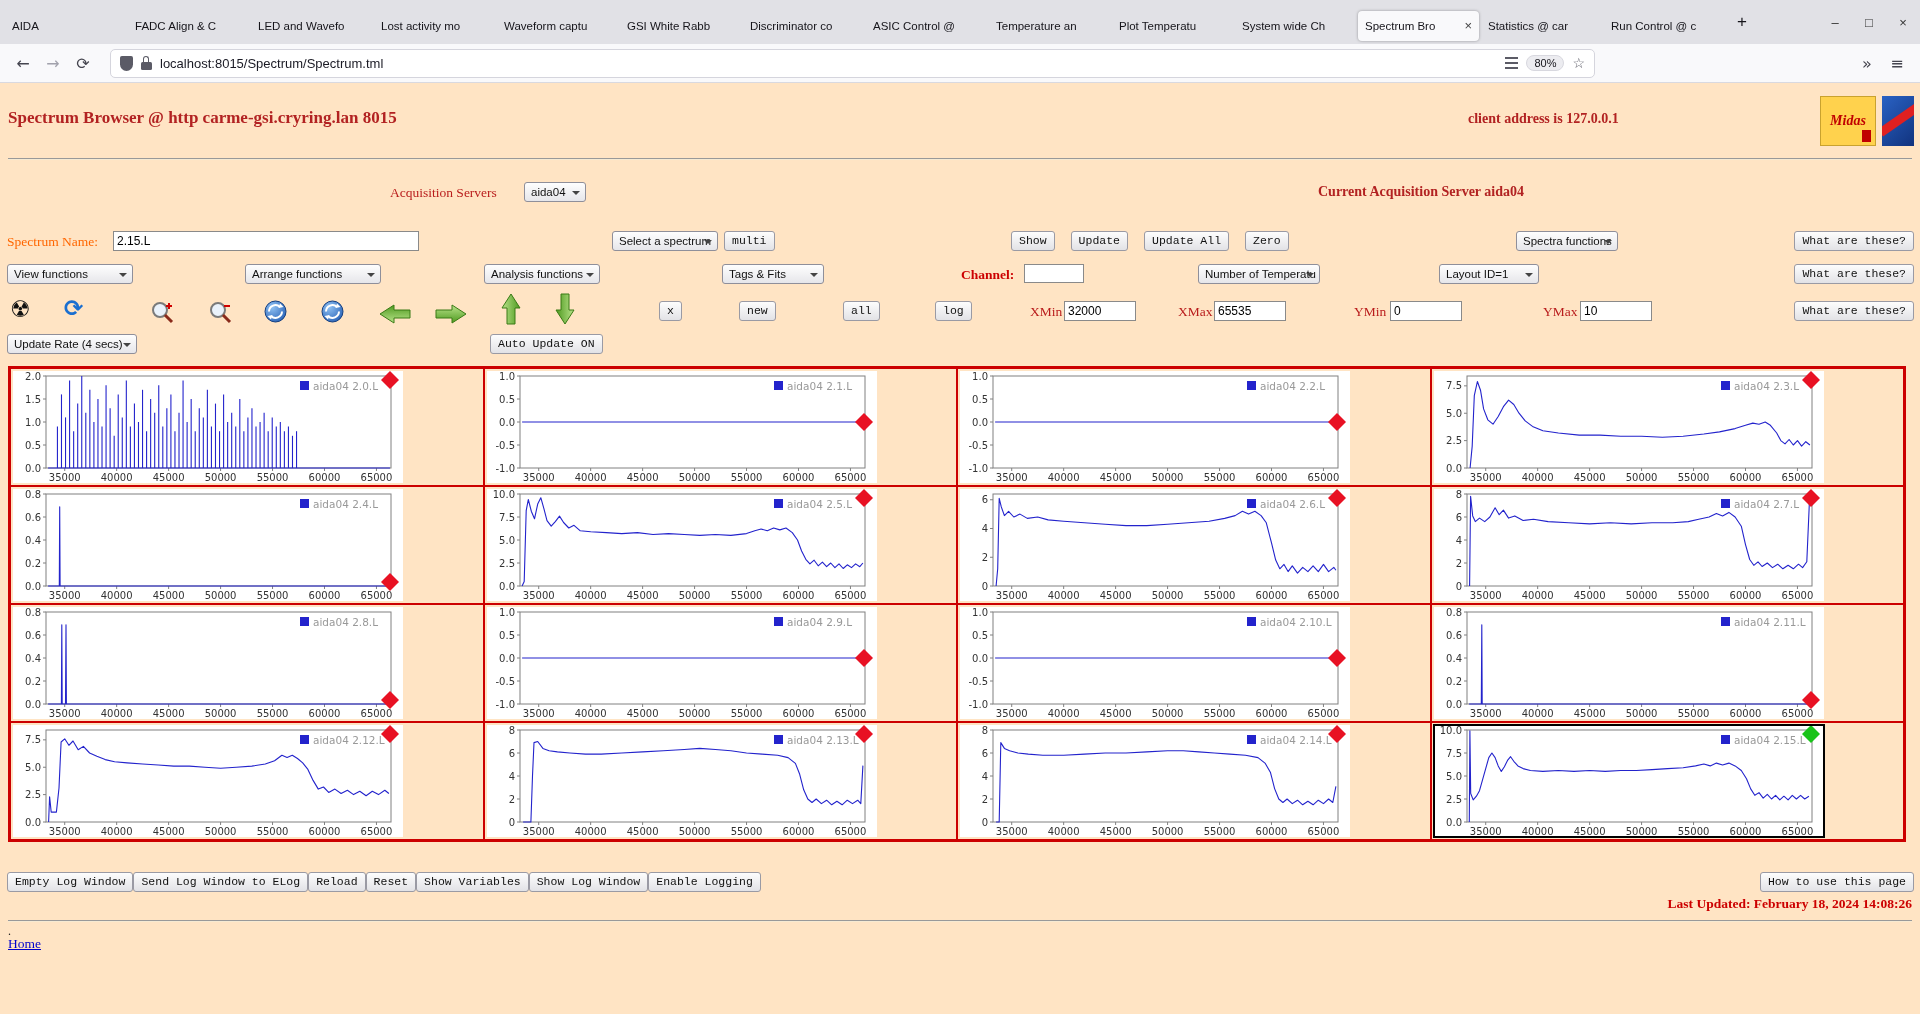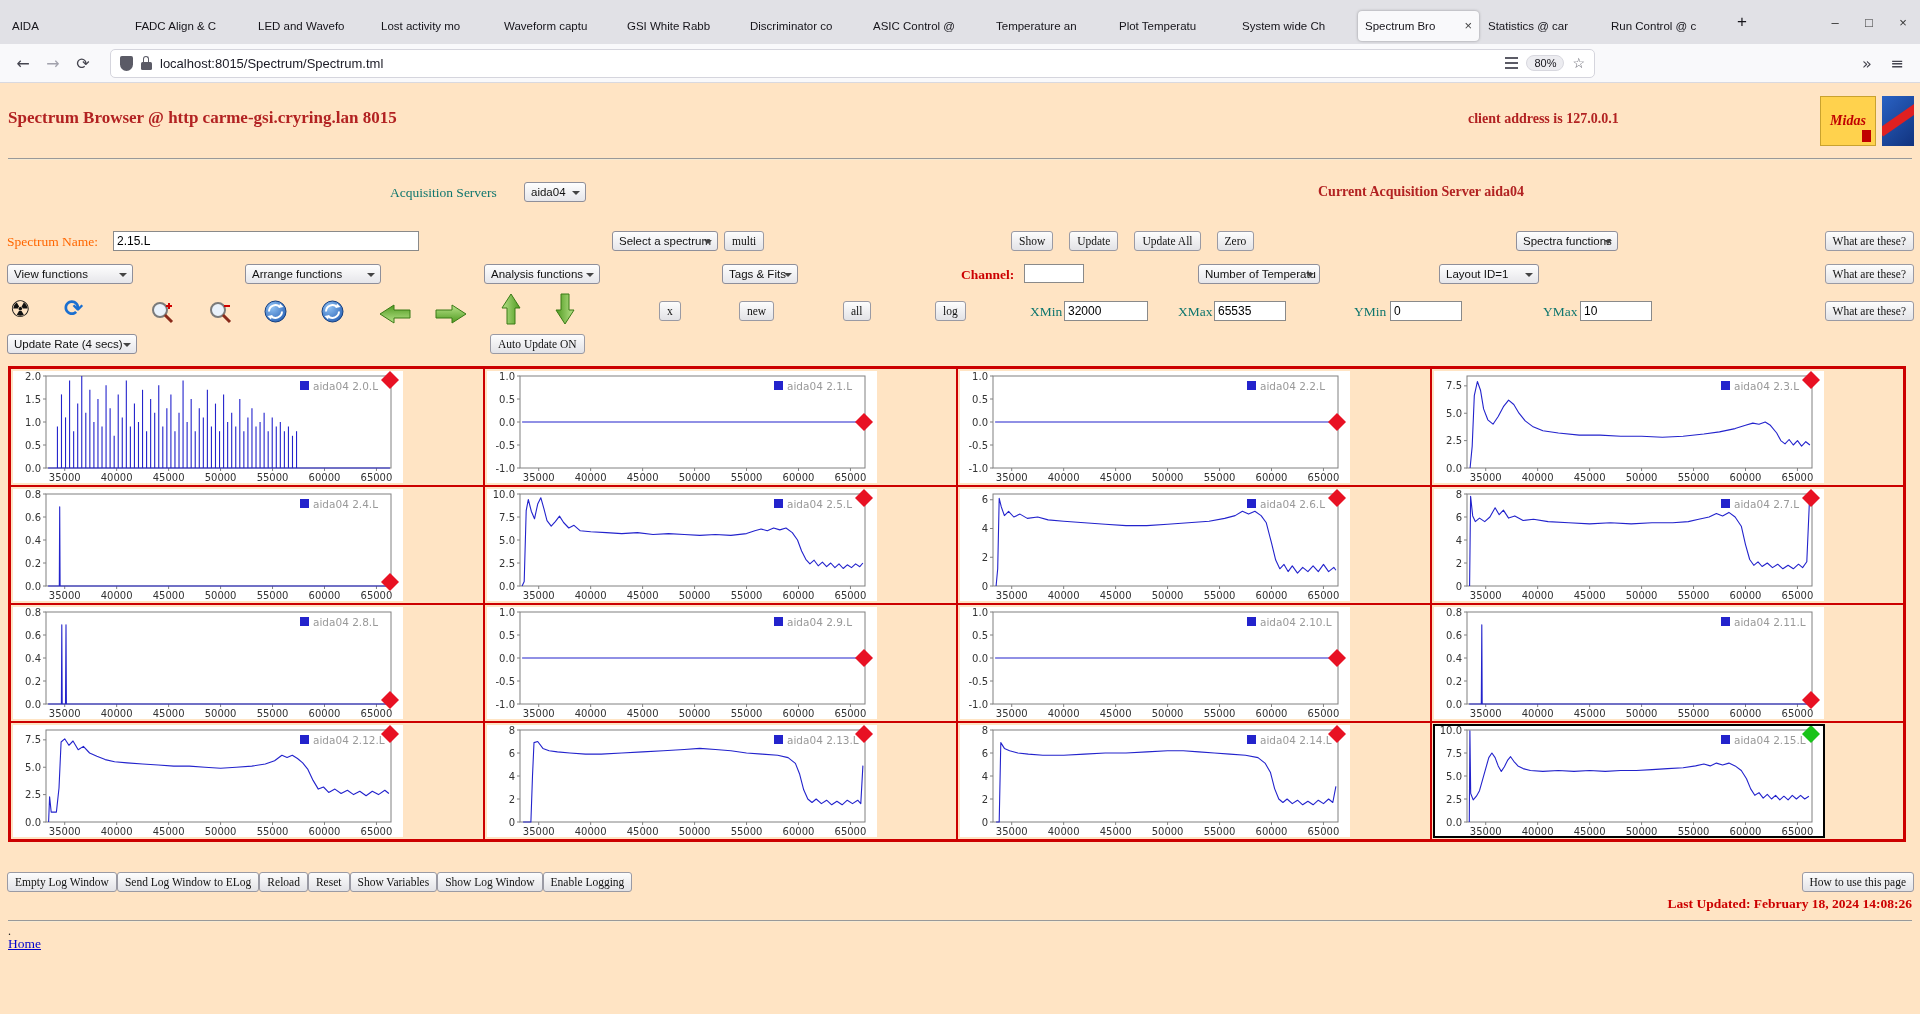--- a/index.html
+++ b/index.html
@@ -44,26 +44,26 @@
   .midas-logo{left:1820px;top:12px;width:56px;height:50px;background:#ffd24d;border:1px solid #c9a22e;
               display:flex;align-items:center;justify-content:center;box-sizing:border-box}
   .midas-logo span{color:#c00000;font-style:italic;font-weight:bold;font-size:14px}
   .midas-logo:after{content:"";position:absolute;right:4px;bottom:3px;width:9px;height:12px;background:#c00000}
   .fair-logo{left:1882px;top:12px;width:32px;height:50px;background:linear-gradient(135deg,#2a62c4 0%,#11337e 100%);
              overflow:hidden}
   .fair-logo:after{content:"";position:absolute;left:-6px;top:18px;width:50px;height:9px;background:#e02020;
                    transform:rotate(-35deg)}
   .hr{left:8px;right:8px;height:0;border-top:1px solid #999;border-bottom:1px solid #f7ead2}
   .lbl{font-size:13.5px;white-space:nowrap}
-  .red{color:#0f766e}
+  .red{color:#b91c1c}
   .boldred{color:#cc0000;font-weight:bold}
   .fb{color:#b22222;font-weight:bold}
   .orange{color:#ff6600}
   .btn{font-size:11.5px;padding:2px 7px;background:linear-gradient(#fdfdfd,#e2e2e6);border:1px solid #9a9aa4;
-       border-radius:3px;font-family:Liberation Serif, serif;color:#111;white-space:nowrap;line-height:14px}
+       border-radius:3px;font-family:Liberation Mono, monospace;color:#111;white-space:nowrap;line-height:14px}
   .btn.abs{position:absolute}
   .input{position:absolute;height:20px;font-size:12px;border:1px solid #8a8a8a;background:#fff;padding:0 3px;
          font-family:"Liberation Sans",sans-serif;box-sizing:border-box}
   .select{position:absolute;height:20px;padding:0 18px 0 6px;background:linear-gradient(#fefefe,#e6e6ea);
           border:1px solid #8f8f9a;border-radius:3px;font-size:11.5px;display:flex;align-items:center;
           box-sizing:border-box;font-family:"Liberation Sans",sans-serif;white-space:nowrap}
   .select:after{content:"";position:absolute;right:5px;top:8px;border:4px solid transparent;border-top-color:#444}
   .btnrow{position:absolute;display:flex;gap:16px}
   
   .radiation{font-size:23px;color:#111;font-family:"DejaVu Sans",sans-serif;line-height:24px}
@@ -209,21 +209,21 @@
 
   <div class="select" style="left:7px;top:180px;width:126px">
     <span>View functions</span>
   </div>
   <div class="select" style="left:245px;top:180px;width:136px">
     <span>Arrange functions</span>
   </div>
   <div class="select" style="left:484px;top:180px;width:116px">
     <span>Analysis functions</span>
   </div>
-  <div class="select" style="left:722px;top:180px;width:76px">
+  <div class="select" style="left:722px;top:180px;width:102px">
     <span>Tags &amp; Fits</span>
   </div>
   <div class="abs lbl boldred" style="left:961px;top:183px">Channel:</div>
   <input class="input" style="left: 1024px; top: 180px; width: 60px; height: 19px;" value="">
   <div class="select" style="left:1198px;top:180px;width:122px">
     <span>Number of Temperatu</span>
   </div>
   <div class="select" style="left:1439px;top:180px;width:100px">
     <span>Layout ID=1</span>
   </div>
@@ -282,21 +282,21 @@
   <span class="abs ar ar-down" style="left:548px;top:214px">
     <svg width="34" height="22" viewBox="0 0 34 22">
         <polygon points="2,7 18,7 18,2 32,11 18,20 18,15 2,15" fill="url(#g-green)" stroke="#3a7a16"></polygon>
       </svg>
   </span>
   <button class="btn abs" style="left:659px;top:217px">x</button>
   <button class="btn abs" style="left:739px;top:217px">new</button>
   <button class="btn abs" style="left:843px;top:217px">all</button>
   <button class="btn abs" style="left:935px;top:217px">log</button>
   <span class="abs lbl red" style="left:1030px;top:220px">XMin</span>
-  <input class="input" style="left: 1064px; top: 217px; width: 84px;" value="32000">
+  <input class="input" style="left: 1064px; top: 217px; width: 72px;" value="32000">
   <span class="abs lbl red" style="left:1178px;top:220px">XMax</span>
   <input class="input" style="left: 1214px; top: 217px; width: 72px;" value="65535">
   <span class="abs lbl red" style="left:1354px;top:220px">YMin</span>
   <input class="input" style="left: 1390px; top: 217px; width: 72px;" value="0">
   <span class="abs lbl red" style="left:1543px;top:220px">YMax</span>
   <input class="input" style="left: 1580px; top: 217px; width: 72px;" value="10">
   <button class="btn abs" style="right:6px;top:217px">What are these?</button>
 
   <div class="select" style="left:7px;top:250px;width:130px">
     <span>Update Rate (4 secs)</span>

